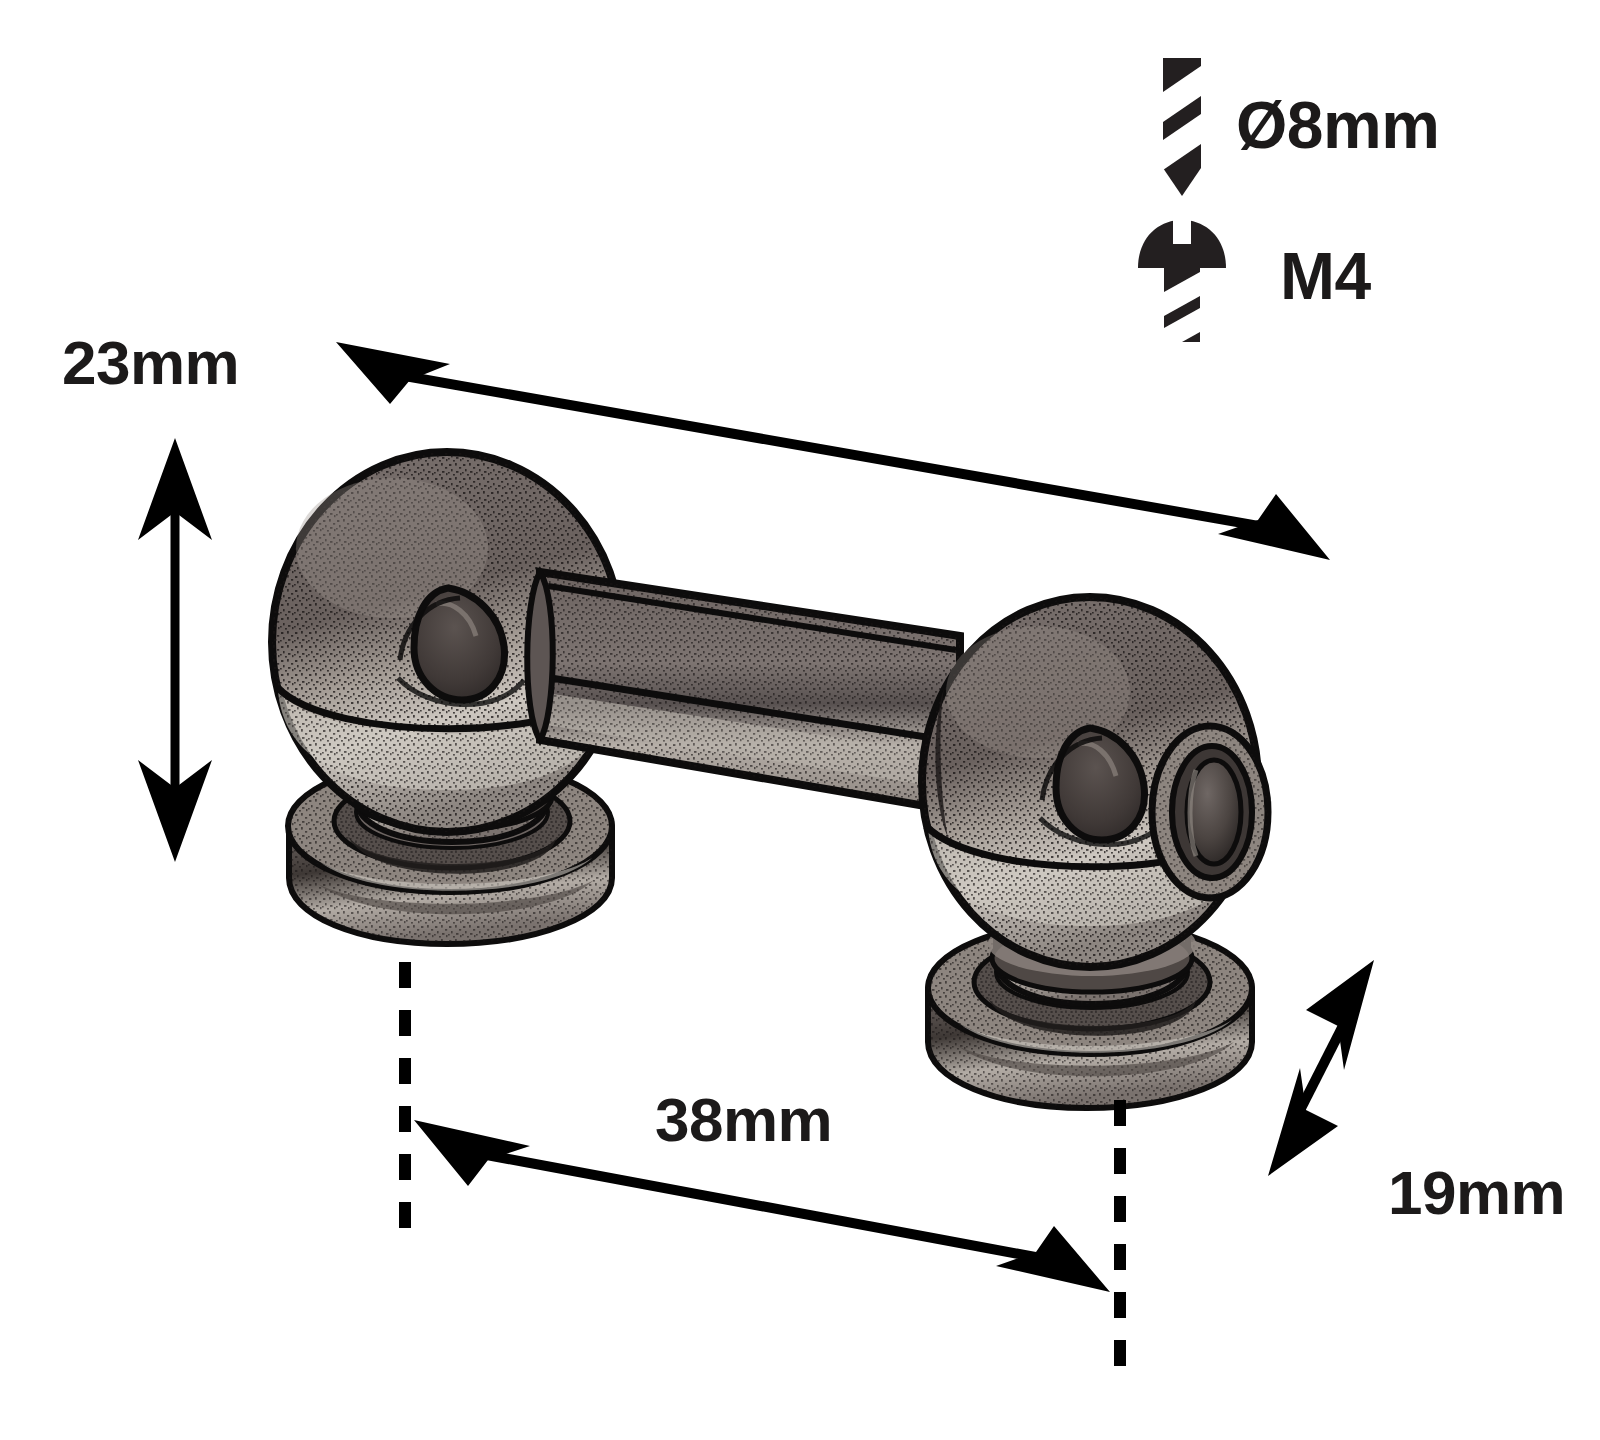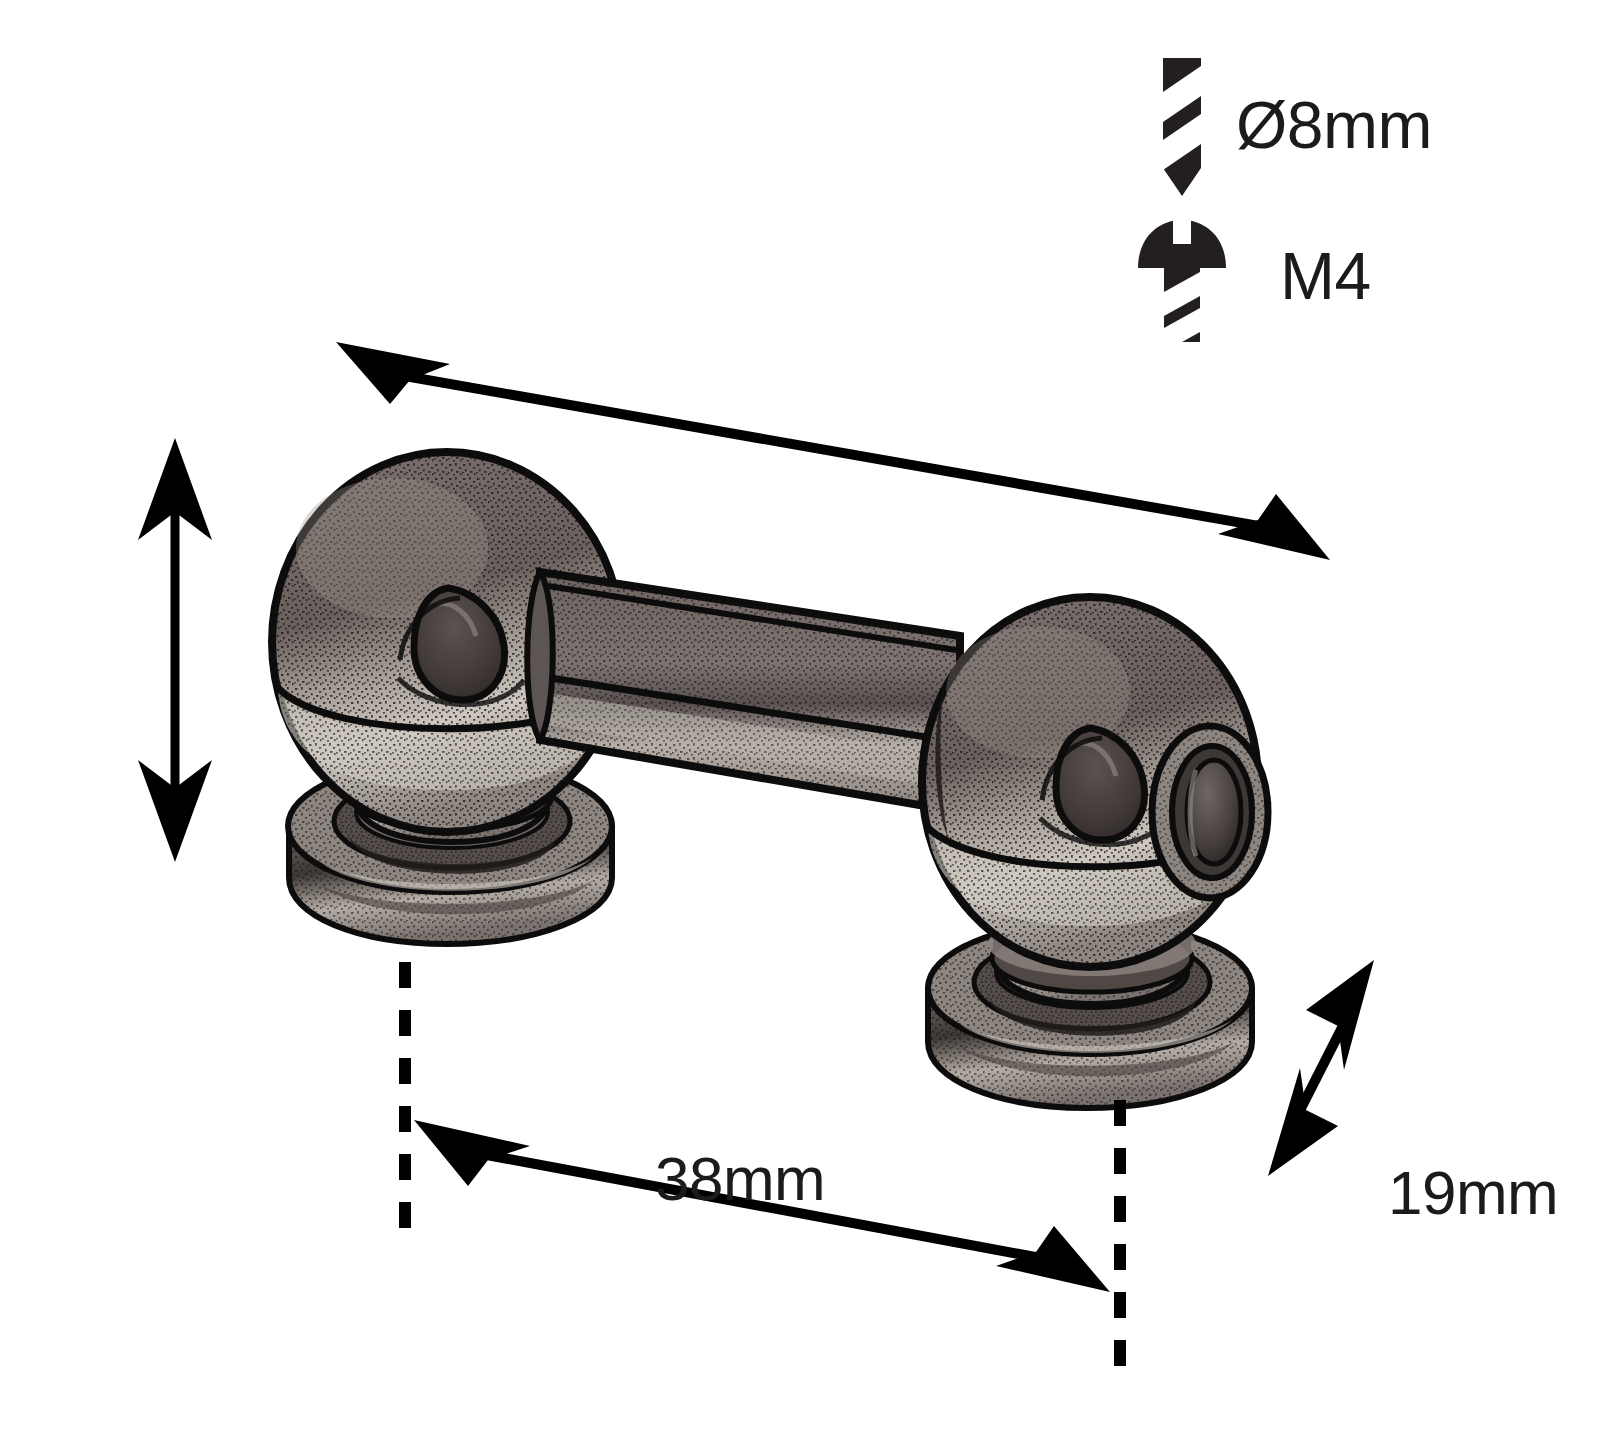--- a/index.html
+++ b/index.html
@@ -11,29 +11,29 @@
     position: relative;
     width: 1600px;
     height: 1440px;
     background: #ffffff;
     overflow: hidden;
     font-family: "Liberation Sans", sans-serif;
   }
   .dim-label {
     position: absolute;
     font-family: "Liberation Sans", sans-serif;
-    font-weight: normal;
+    font-weight: bold;
     color: #1c1a1a;
     letter-spacing: -0.5px;
     white-space: nowrap;
     line-height: 1;
   }
   #lbl-23mm { left: 62px;  top: 332px;  font-size: 62px; }
   #lbl-54mm { left: 752px; top: 336px;  font-size: 62px; }
-  #lbl-38mm { left: 655px; top: 1148px; font-size: 62px; }
+  #lbl-38mm { left: 655px; top: 1089px; font-size: 62px; }
   #lbl-19mm { left: 1388px;top: 1162px; font-size: 62px; }
   #lbl-d8mm { left: 1236px;top: 92px;   font-size: 66px; }
   #lbl-m4   { left: 1232px;top: 243px;  font-size: 66px; margin-left: 48px; }
 
   .svg-layer {
     position: absolute;
     left: 0; top: 0;
     width: 1600px;
     height: 1440px;
   }
@@ -264,20 +264,21 @@
 
       <path d="M1138,268 C1138,238 1158,220 1182,220 C1206,220 1226,238 1226,268 Z" fill="#231f20"></path>
       <rect x="1173" y="220" width="18" height="24" fill="#ffffff"></rect>
 
       <path d="M1164,268 L1200,268 L1200,342 L1164,342 Z" fill="#231f20"></path>
       <path d="M1164,292 L1200,272 L1200,296 L1164,316 Z" fill="#ffffff"></path>
       <path d="M1164,328 L1200,308 L1200,332 L1164,352 Z" fill="#ffffff"></path>
     </g>
   </svg>
 
+  <div class="dim-label" id="lbl-23mm">23mm</div>
 
 
   <div class="dim-label" id="lbl-38mm">38mm</div>
 
   <div class="dim-label" id="lbl-19mm">19mm</div>
 
   <div class="dim-label" id="lbl-d8mm">Ø8mm</div>
 
   <div class="dim-label" id="lbl-m4">M4</div>
 

